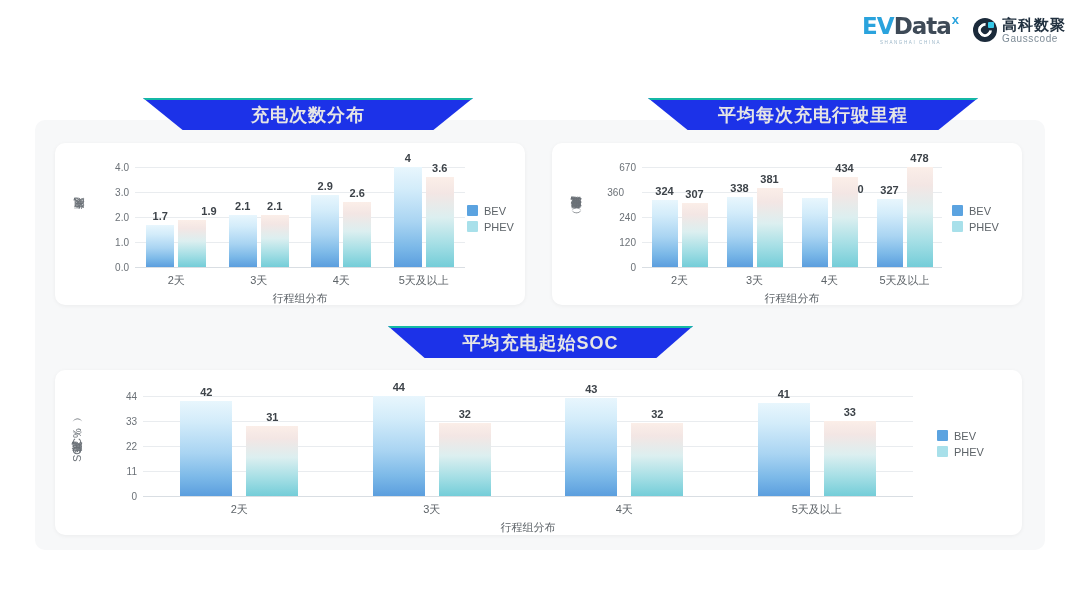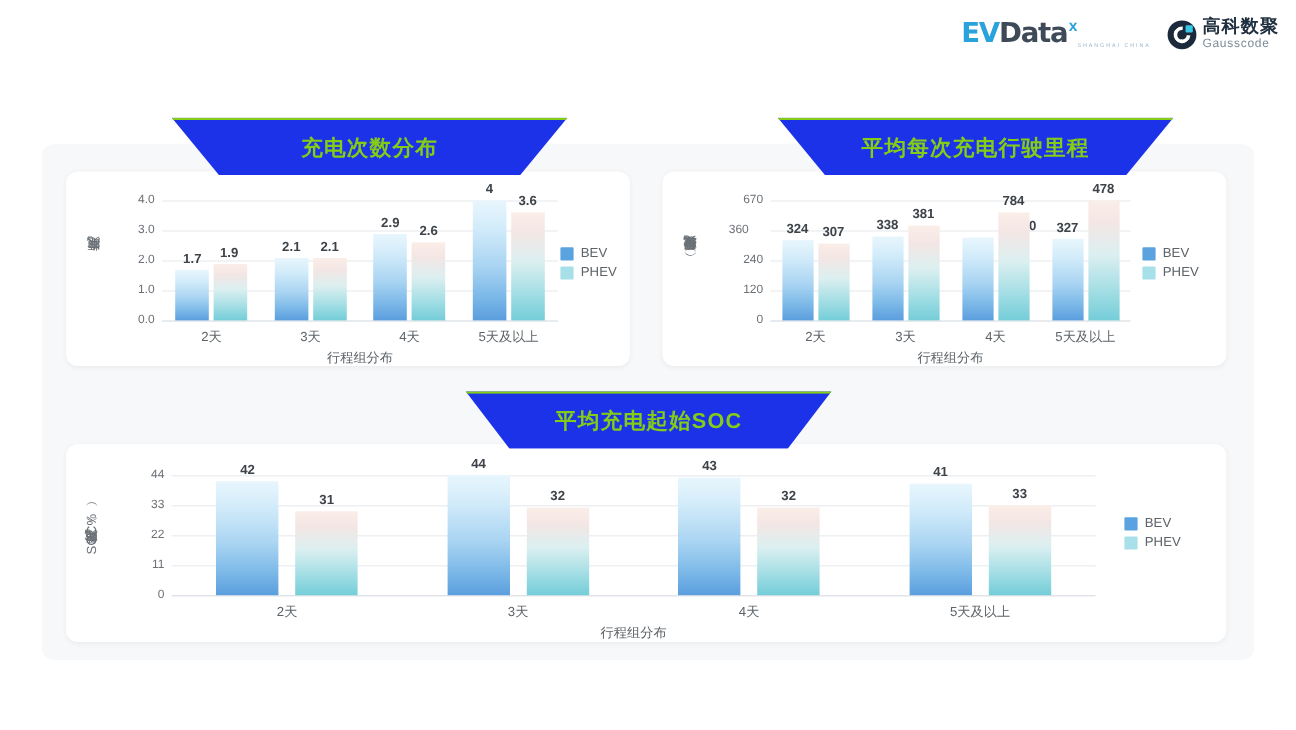--- a/index.html
+++ b/index.html
@@ -12,21 +12,21 @@
   }
 
   
   .header{
     position:absolute;top:0;left:0;width:1080px;height:60px;
   }
   .logos{
     position:absolute;right:14px;top:15px;
     display:flex;align-items:center;gap:14px;
   }
-  .logo-evdata{display:flex;flex-direction:row;align-items:flex-end;}
+  .logo-evdata{display:flex;flex-direction:column;align-items:center;}
   .logo-evdata .ev-row{display:flex;align-items:flex-start;}
   .ev-mark{
     font-size:23px;font-weight:700;letter-spacing:-1px;
     color:#3e4a57;line-height:1;
     font-family:"DejaVu Sans",sans-serif;
   }
   .ev-mark .ev-blue{color:#2aa3dd;}
   .ev-x{
     font-size:13px;color:#2aa3dd;font-weight:700;
     margin-left:1px;margin-top:-2px;line-height:1;
@@ -61,28 +61,28 @@
 
   
   .panel{
     position:absolute;left:35px;top:120px;
     width:1010px;height:430px;
     background:#f7f8f9;border-radius:10px;
   }
 
   
   .banner{
-    position:absolute;height:48px;
+    position:absolute;height:32px;
     background:#1c32e8;
-    color:#84cc16;
+    color:#e5e5e5;
     display:flex;align-items:center;justify-content:center;
     font-size:18px;font-weight:700;letter-spacing:1px;
     clip-path:polygon(0 0,100% 0,88% 100%,12% 100%);
     z-index:5;
-    border-top:2px solid #84cc16;
+    border-top:2px solid #14b8a6;
     box-sizing:border-box;
   }
   #banner1{left:143px;top:98px;width:330px;}
   #banner2{left:648px;top:98px;width:330px;}
   #banner3{left:388px;top:326px;width:305px;}
 
   
   .card{
     position:absolute;background:#fff;border-radius:10px;
     box-shadow:0 1px 4px rgba(0,0,0,.05);
@@ -123,21 +123,21 @@
   .bar.phev{
     background:linear-gradient(to bottom,#fbeee8 0%,#f3e6e4 18%,#dceff0 45%,#a9e0e6 72%,#74cdd8 100%);
   }
   .vallabel{
     position:absolute;font-size:11px;color:#3d4349;font-weight:600;
     text-align:center;transform:translateX(-50%);white-space:nowrap;
   }
   .legend{
     position:absolute;display:flex;flex-direction:column;gap:4px;
   }
-  .legend-row{display:flex;align-items:flex-end;gap:6px;}
+  .legend-row{display:flex;align-items:flex-start;gap:6px;}
   .sw{width:11px;height:11px;border-radius:1px;}
   .sw.bev{background:#5ba3e0;}
   .sw.phev{background:#a8e0ea;}
   .legend-label{font-size:11px;color:#5d6368;}
 </style>
 </head>
 <body>
 
 <div class="header">
   <div class="logos">
@@ -176,21 +176,21 @@
       <div class="ytick" style="left: 42px; top: 99px; width: 32px;">1.0</div>
       <div class="grid" style="left: 80px; top: 74px; width: 330px;"></div>
       <div class="ytick" style="left: 42px; top: 74px; width: 32px;">2.0</div>
       <div class="grid" style="left: 80px; top: 49px; width: 330px;"></div>
       <div class="ytick" style="left: 42px; top: 49px; width: 32px;">3.0</div>
       <div class="grid" style="left: 80px; top: 24px; width: 330px;"></div>
       <div class="ytick" style="left: 42px; top: 24px; width: 32px;">4.0</div>
       <div class="bar bev" style="left: 91.25px; width: 28px; height: 42.5px; bottom: auto; top: 81.5px;"></div>
       <div class="vallabel" style="left: 105.25px; top: 66.5px;">1.7</div>
       <div class="bar phev" style="left: 123.25px; width: 28px; height: 47.5px; bottom: auto; top: 76.5px;"></div>
-      <div class="vallabel" style="left: 136px; top: 61.5px;">1.9</div>
+      <div class="vallabel" style="left: 154px; top: 61.5px;">1.9</div>
       <div class="xtick" style="left: 121.25px; top: 130px;">2天</div>
       <div class="bar bev" style="left: 173.75px; width: 28px; height: 52.5px; bottom: auto; top: 71.5px;"></div>
       <div class="vallabel" style="left: 187.75px; top: 56.5px;">2.1</div>
       <div class="bar phev" style="left: 205.75px; width: 28px; height: 52.5px; bottom: auto; top: 71.5px;"></div>
       <div class="vallabel" style="left: 219.75px; top: 56.5px;">2.1</div>
       <div class="xtick" style="left: 203.75px; top: 130px;">3天</div>
       <div class="bar bev" style="left: 256.25px; width: 28px; height: 72.5px; bottom: auto; top: 51.5px;"></div>
       <div class="vallabel" style="left: 270.25px; top: 36.5px;">2.9</div>
       <div class="bar phev" style="left: 288.25px; width: 28px; height: 65px; bottom: auto; top: 59px;"></div>
       <div class="vallabel" style="left: 302.25px; top: 44px;">2.6</div>
@@ -235,21 +235,21 @@
       <div class="vallabel" style="left: 142.5px; top: 45.0417px; text-align: right;">307</div>
       <div class="xtick" style="left: 127.5px; top: 130px;">2天</div>
       <div class="bar bev" style="left: 174.5px; width: 26px; height: 70.4167px; bottom: auto; top: 53.5833px;"></div>
       <div class="vallabel" style="left: 187.5px; top: 38.5833px;">338</div>
       <div class="bar phev" style="left: 204.5px; width: 26px; height: 79.375px; bottom: auto; top: 44.625px;"></div>
       <div class="vallabel" style="left: 217.5px; top: 29.625px;">381</div>
       <div class="xtick" style="left: 202.5px; top: 130px;">3天</div>
       <div class="bar bev" style="left: 249.5px; width: 26px; height: 68.75px; bottom: auto; top: 55.25px;"></div>
       <div class="vallabel" style="left: 262.5px; top: 40.25px; margin-left: 40px;">330</div>
       <div class="bar phev" style="left: 279.5px; width: 26px; height: 90.4167px; bottom: auto; top: 33.5833px;"></div>
-      <div class="vallabel" style="left: 292.5px; top: 18.5833px;">784</div>
+      <div class="vallabel" style="left: 292.5px; top: 18.5833px;">434</div>
       <div class="xtick" style="left: 277.5px; top: 130px;">4天</div>
       <div class="bar bev" style="left: 324.5px; width: 26px; height: 68.125px; bottom: auto; top: 55.875px;"></div>
       <div class="vallabel" style="left: 337.5px; top: 40.875px;">327</div>
       <div class="bar phev" style="left: 354.5px; width: 26px; height: 99.5833px; bottom: auto; top: 24.4167px;"></div>
       <div class="vallabel" style="left: 367.5px; top: 9.41667px;">478</div>
       <div class="xtick" style="left: 352.5px; top: 130px;">5天及以上</div>
       <div class="xlabel" style="left: 240px; top: 148px;">行程组分布</div>
       <div class="legend" style="left: 400px; top: 62px;">
         <div class="legend-row">
           <span class="sw bev"></span>

